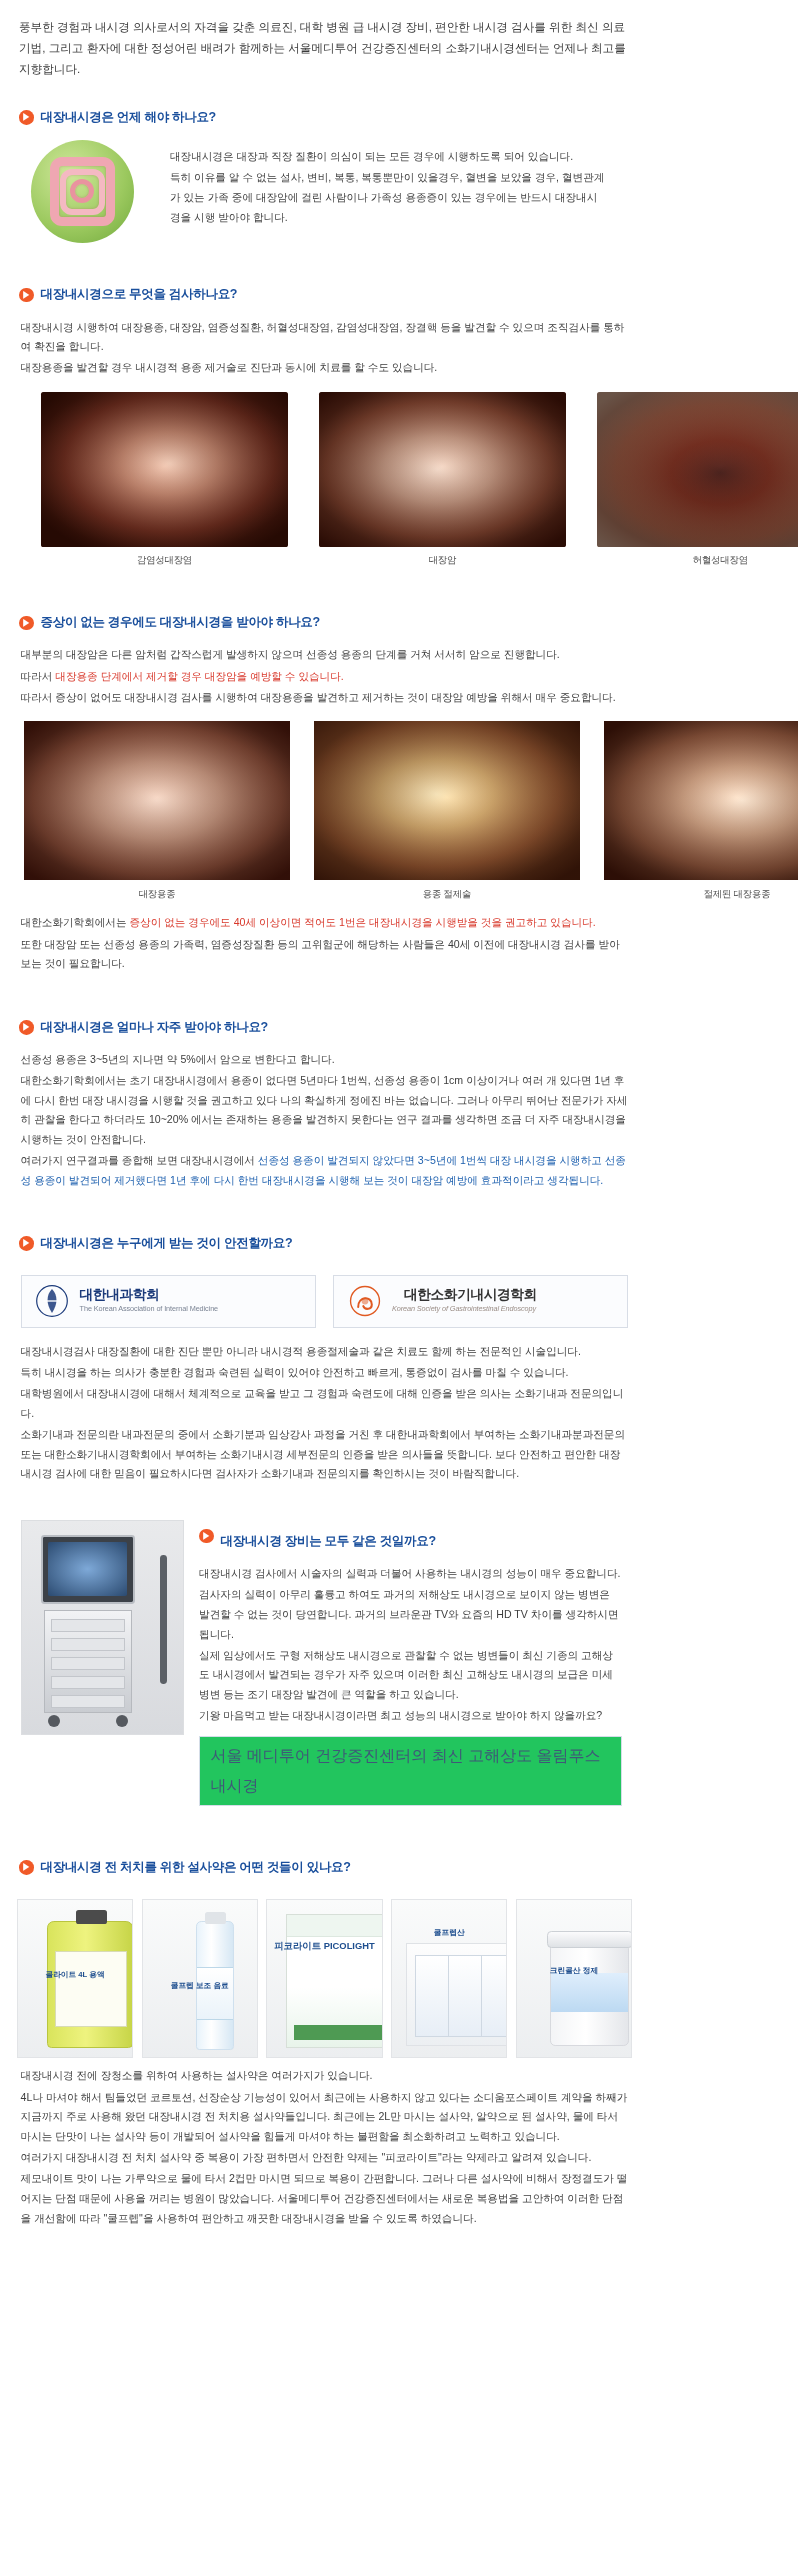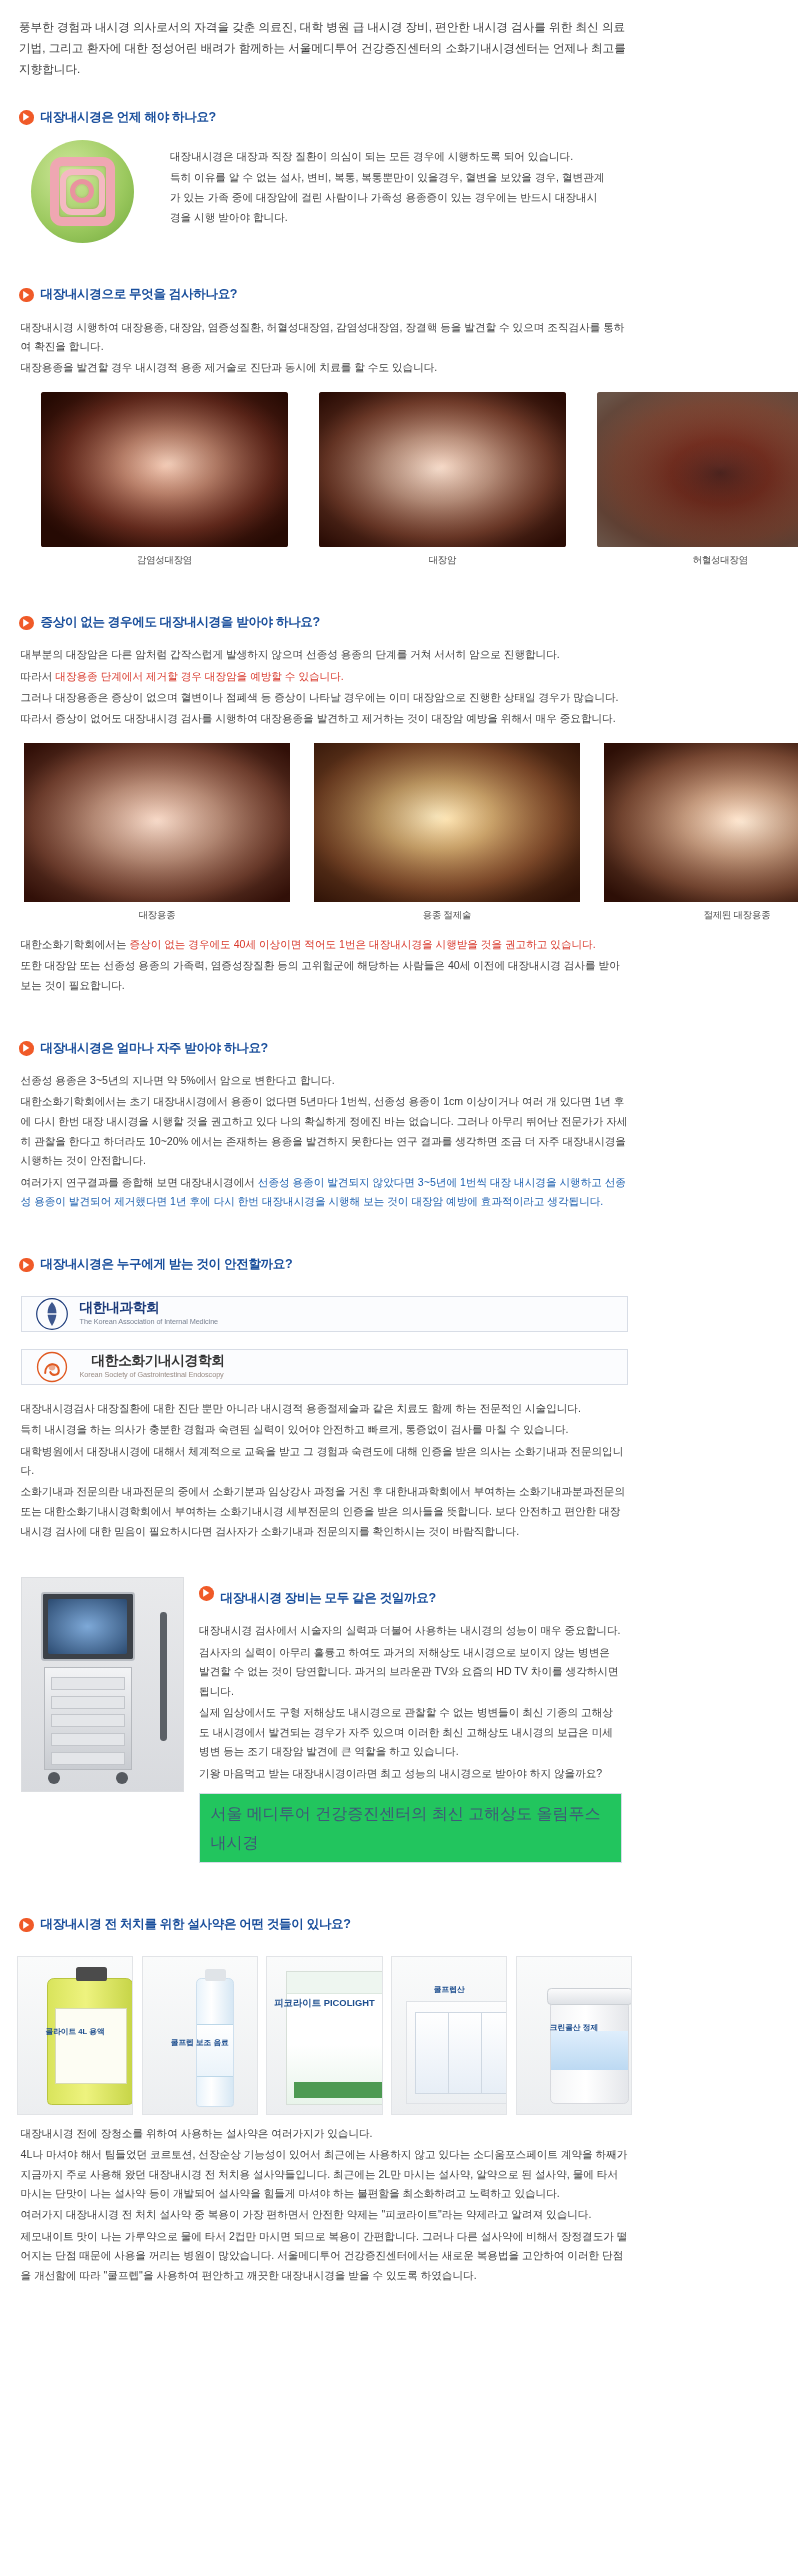--- a/index.html
+++ b/index.html
@@ -126,21 +126,20 @@
   .e3 { background: radial-gradient(ellipse at 48% 50%, #f6d9c6 0%, #e0a98e 30%, #b55a3c 62%, #5e1b0b 92%); }
   .e4 { background: radial-gradient(ellipse at 50% 50%, #f7d7c4 0%, #e8ab8e 34%, #c2684a 66%, #6d2211 94%); }
   .e5 { background: radial-gradient(ellipse at 46% 46%, #ffe9b8 0%, #f0bc72 28%, #c96f3a 60%, #6b2a10 92%); }
   .e6 { background: radial-gradient(ellipse at 52% 50%, #ffe7cf 0%, #efb690 30%, #c4714c 62%, #63200d 92%); }
 
   
   .logos {
     display: flex;
     gap: 17px;
     padding: 8.6px 20.6px 5.2px 20.6px;
-    flex-direction: column;
   }
   .logo-box {
     flex: 1 1 0;
     border: 0.9px solid #d8dde6;
     background: #fbfcfe;
     height: 53px;
     display: flex;
     align-items: center;
     gap: 10.3px;
     padding: 0 13.7px;
@@ -157,21 +156,21 @@
     color: #1b3a7a;
     line-height: 1.2;
     letter-spacing: -0.4px;
   }
   .logo-texts .en {
     font-size: 7.3px;
     color: #7b8494;
     letter-spacing: -0.1px;
   }
   .logo-box.orange .logo-texts .ko { color: #333333; margin-left: 12px; }
-  .logo-box.orange .logo-texts .en { color: #9a8d86; }
+  .logo-box.orange .logo-texts .en { color: #9a8d86; font-style: italic; }
 
   
   .equip {
     display: flex;
     gap: 15.5px;
     padding: 5.2px 20.6px 0 20.6px;
     align-items: flex-start;
   }
   .equip-photo {
     width: 163px; height: 215px;
@@ -371,21 +370,20 @@
 
   <div class="spacer-md"></div>
 
   <div class="qhead">
     <span class="bullet">▶</span>
     <span class="qtext">증상이 없는 경우에도 대장내시경을 받아야 하나요?</span>
   </div>
   <div class="body-text">
     <p>대부분의 대장암은 다른 암처럼 갑작스럽게 발생하지 않으며 선종성 용종의 단계를 거쳐 서서히 암으로 진행합니다.</p>
     <p>따라서 <span class="hl-red">대장용종 단계에서 제거할 경우 대장암을 예방할 수 있습니다.</span></p>
-    <p>그러나 대장용종은 증상이 없으며 혈변이나 점폐색 등 증상이 나타날 경우에는 이미 대장암으로 진행한 상태일 경우가 많습니다.</p>
     <p>따라서 증상이 없어도 대장내시경 검사를 시행하여 대장용종을 발견하고 제거하는 것이 대장암 예방을 위해서 매우 중요합니다.</p>
   </div>
   <div class="strip full">
     <div class="fig">
       <div class="endo wide e4"></div>
       <div class="cap">대장용종</div>
     </div>
     <div class="fig">
       <div class="endo wide e5"></div>
       <div class="cap">용종 절제술</div>

